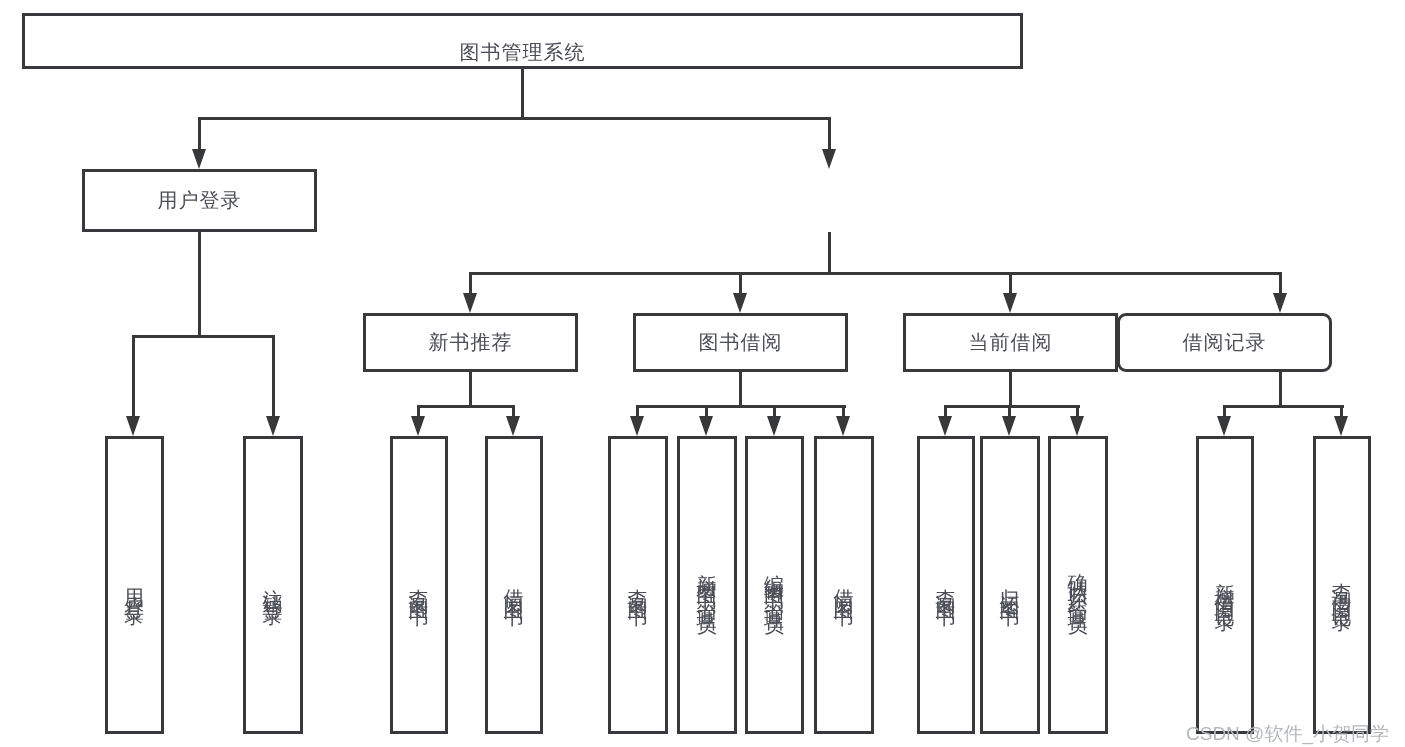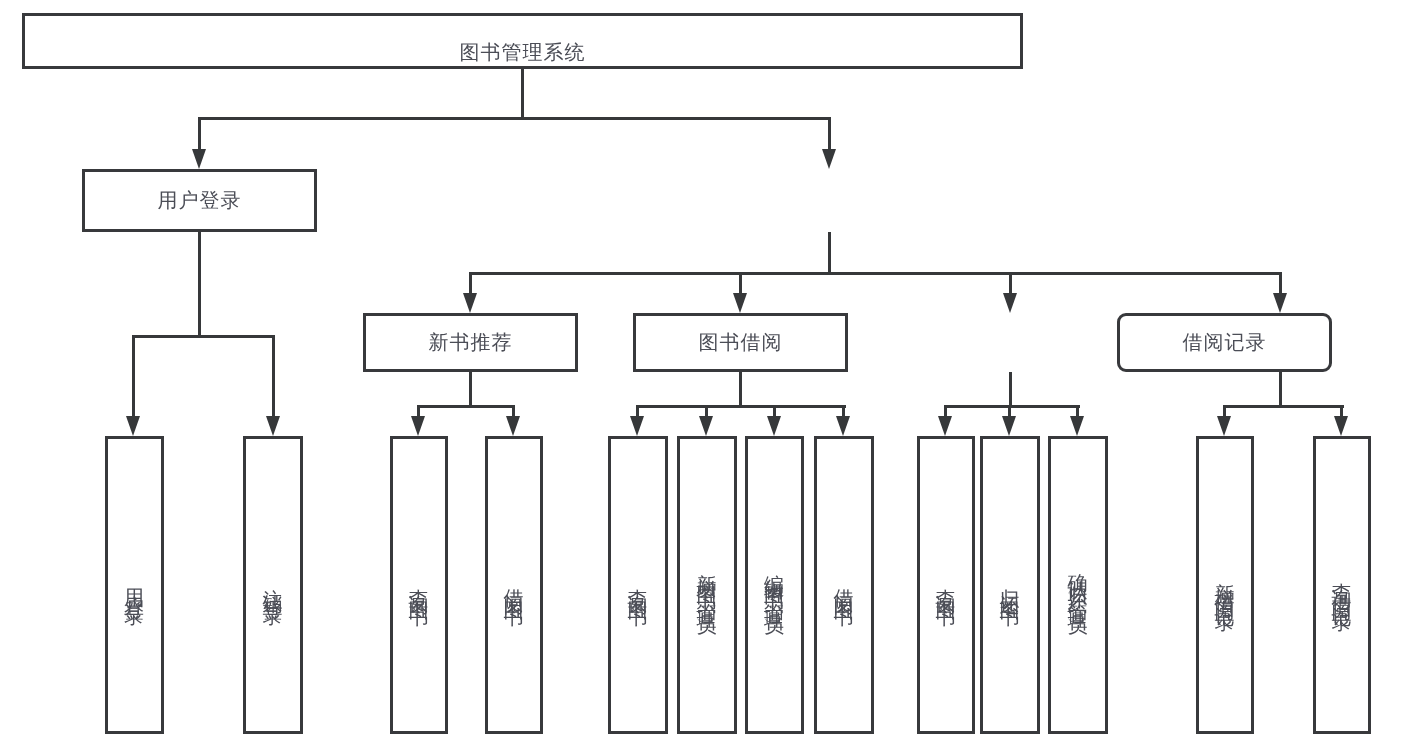--- a/index.html
+++ b/index.html
@@ -91,20 +91,23 @@
   <div class="arrow" style="left:1003px; top:293px;"></div>
   <div class="vl" style="left:1279px; top:272px; height:26px;"></div>
   <div class="arrow" style="left:1273px; top:293px;"></div>
 
   <div class="box hbox" style="left:363px; top:313px; width:215px; height:59px;">
     <span>新书推荐</span>
   </div>
   <div class="box hbox" style="left:633px; top:313px; width:215px; height:59px;">
     <span>图书借阅</span>
   </div>
+  <div class="box hbox" style="left:903px; top:313px; width:215px; height:59px;">
+    <span>当前借阅</span>
+  </div>
   <div class="box hbox" style="left:1117px; top:313px; width:215px; height:59px;border-radius:9px;">
     <span>借阅记录</span>
   </div>
 
   <div class="vl" style="left:469px; top:372px; height:36px;"></div>
   <div class="hl" style="left:417px; top:405px; width:98px;"></div>
   <div class="vl" style="left:417px; top:405px; height:15px;"></div>
   <div class="arrow" style="left:411px; top:416px;"></div>
   <div class="vl" style="left:512px; top:405px; height:15px;"></div>
   <div class="arrow" style="left:506px; top:416px;"></div>
@@ -173,14 +176,15 @@
     <span class="vtext">确认归还（管理员）</span>
   </div>
 
   <div class="box leaf" style="left:1196px; width:58px;">
     <span class="vtext">新增借阅记录</span>
   </div>
   <div class="box leaf" style="left:1313px; width:58px;">
     <span class="vtext">查询借阅记录</span>
   </div>
 
+  <div class="watermark">CSDN @软件_小贺同学</div>
 
 </div>
 
 </body></html>

